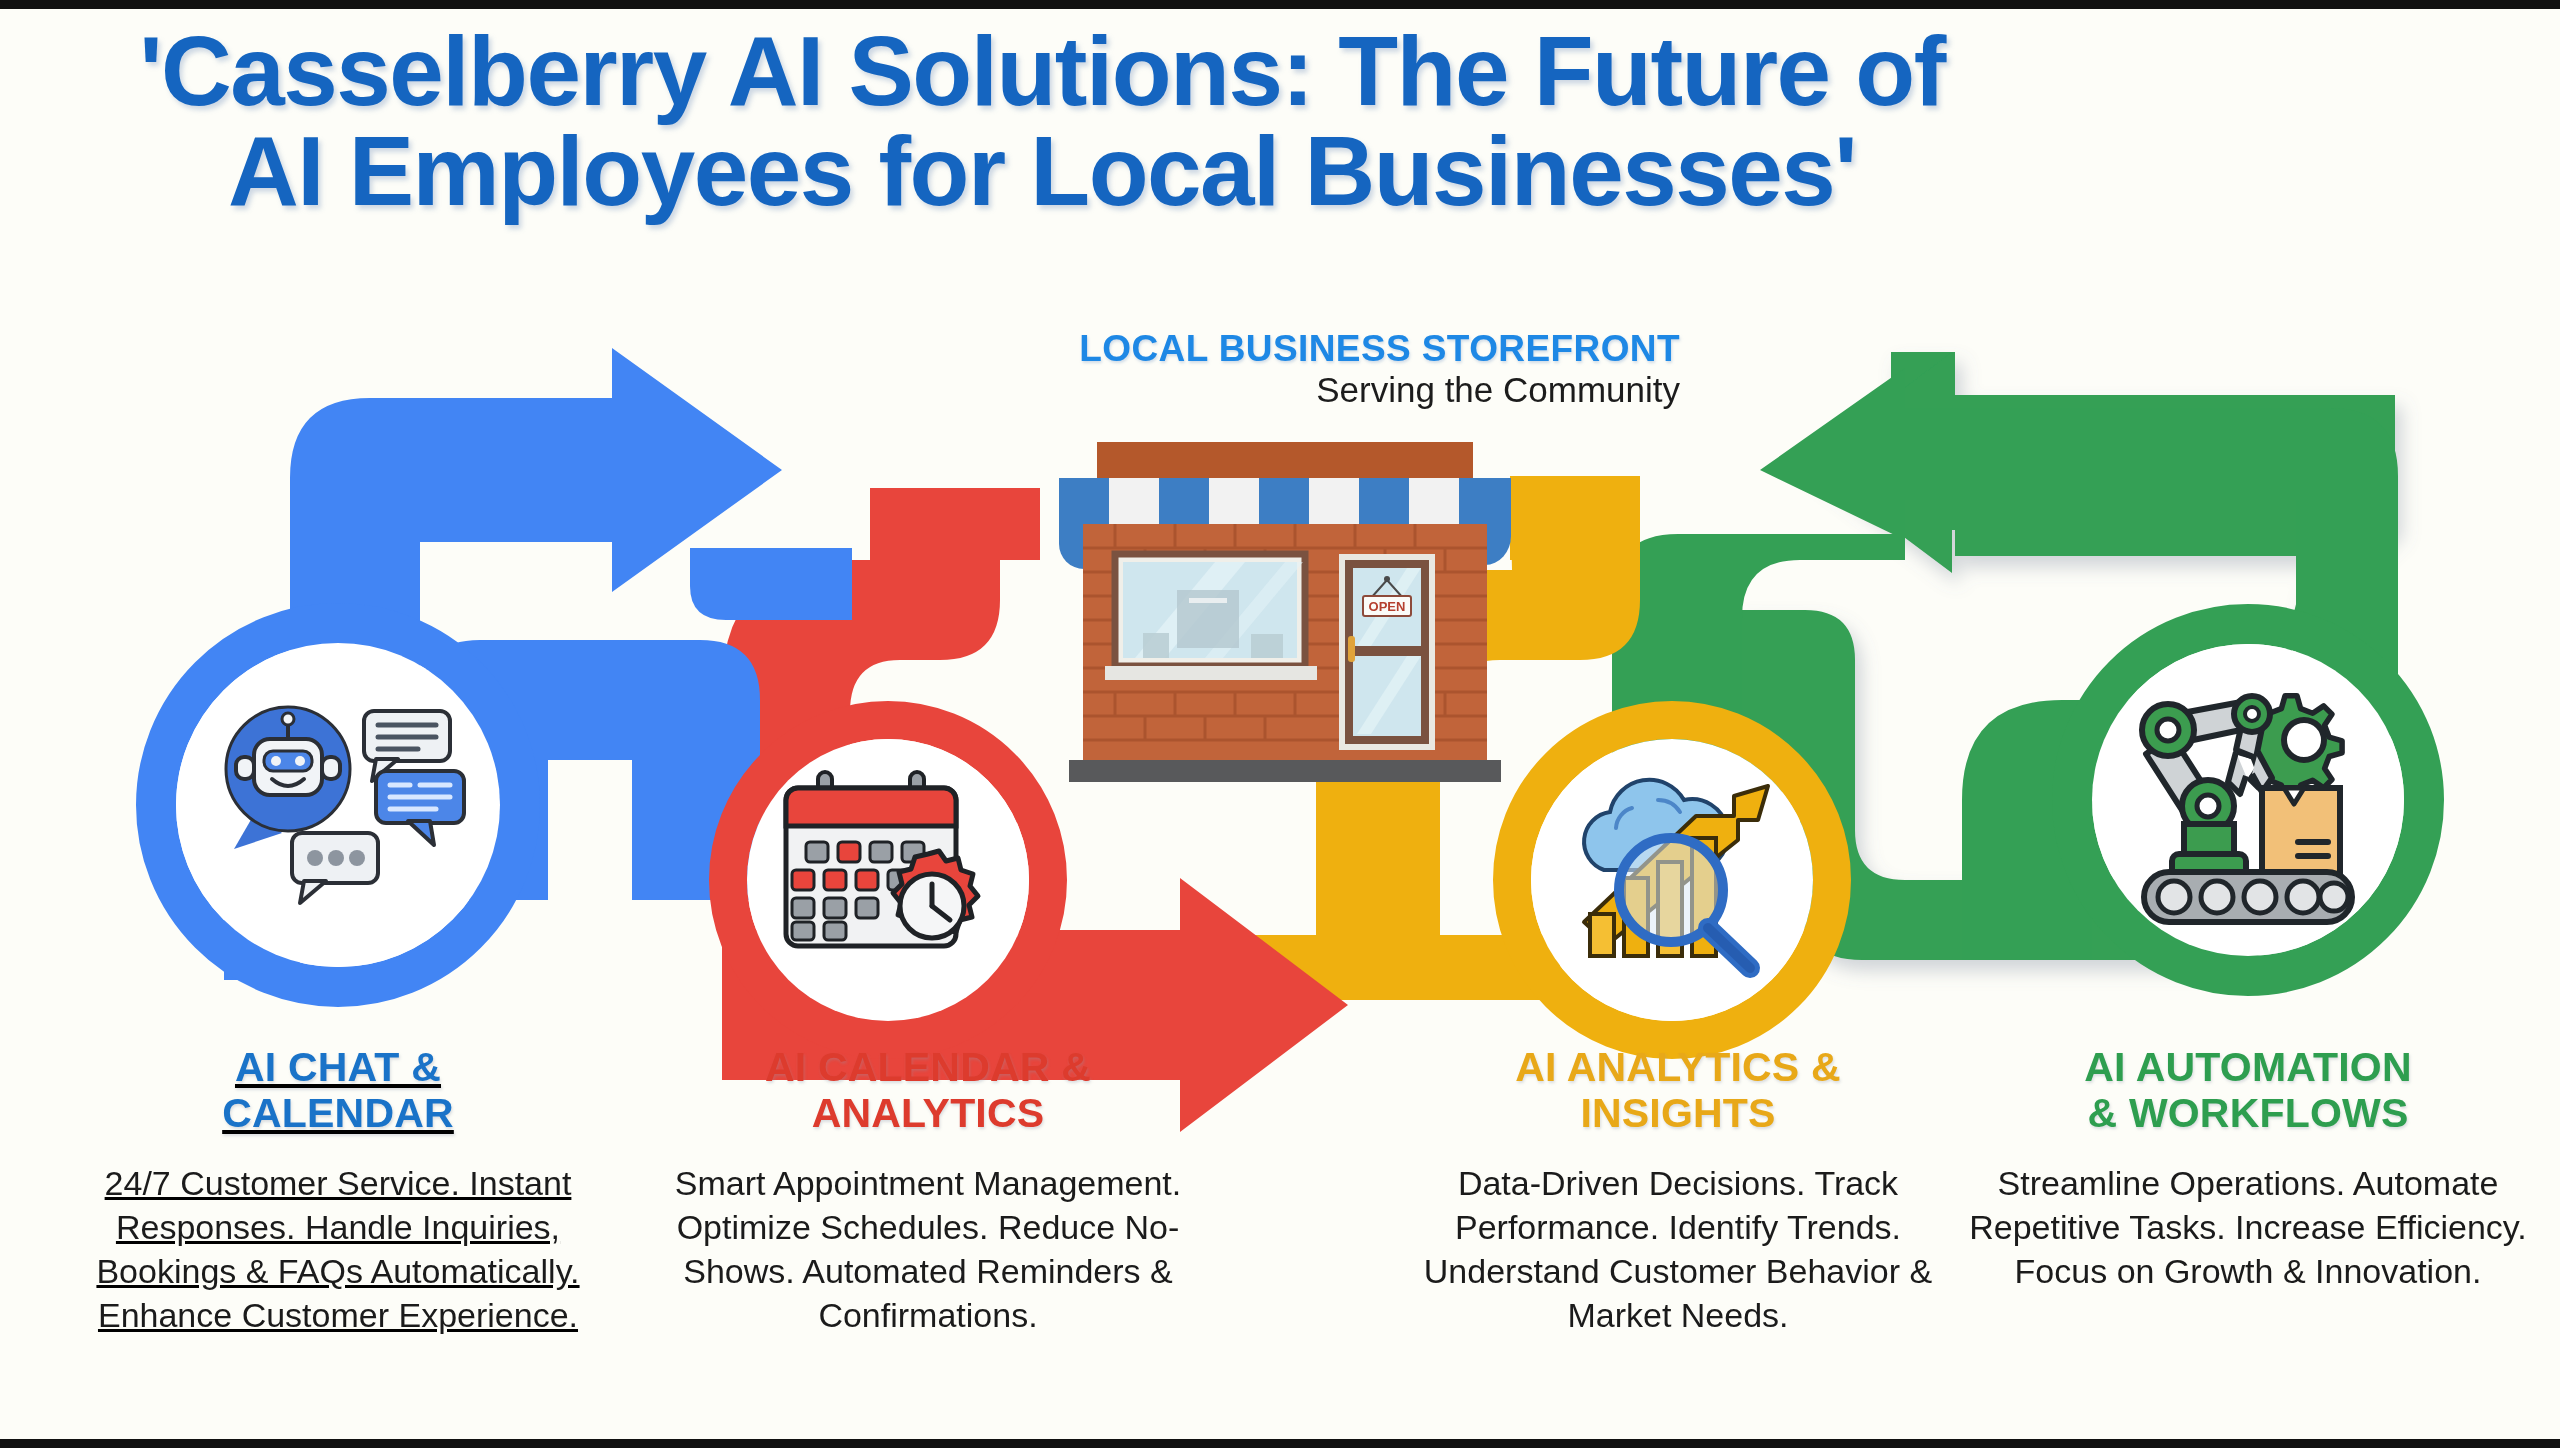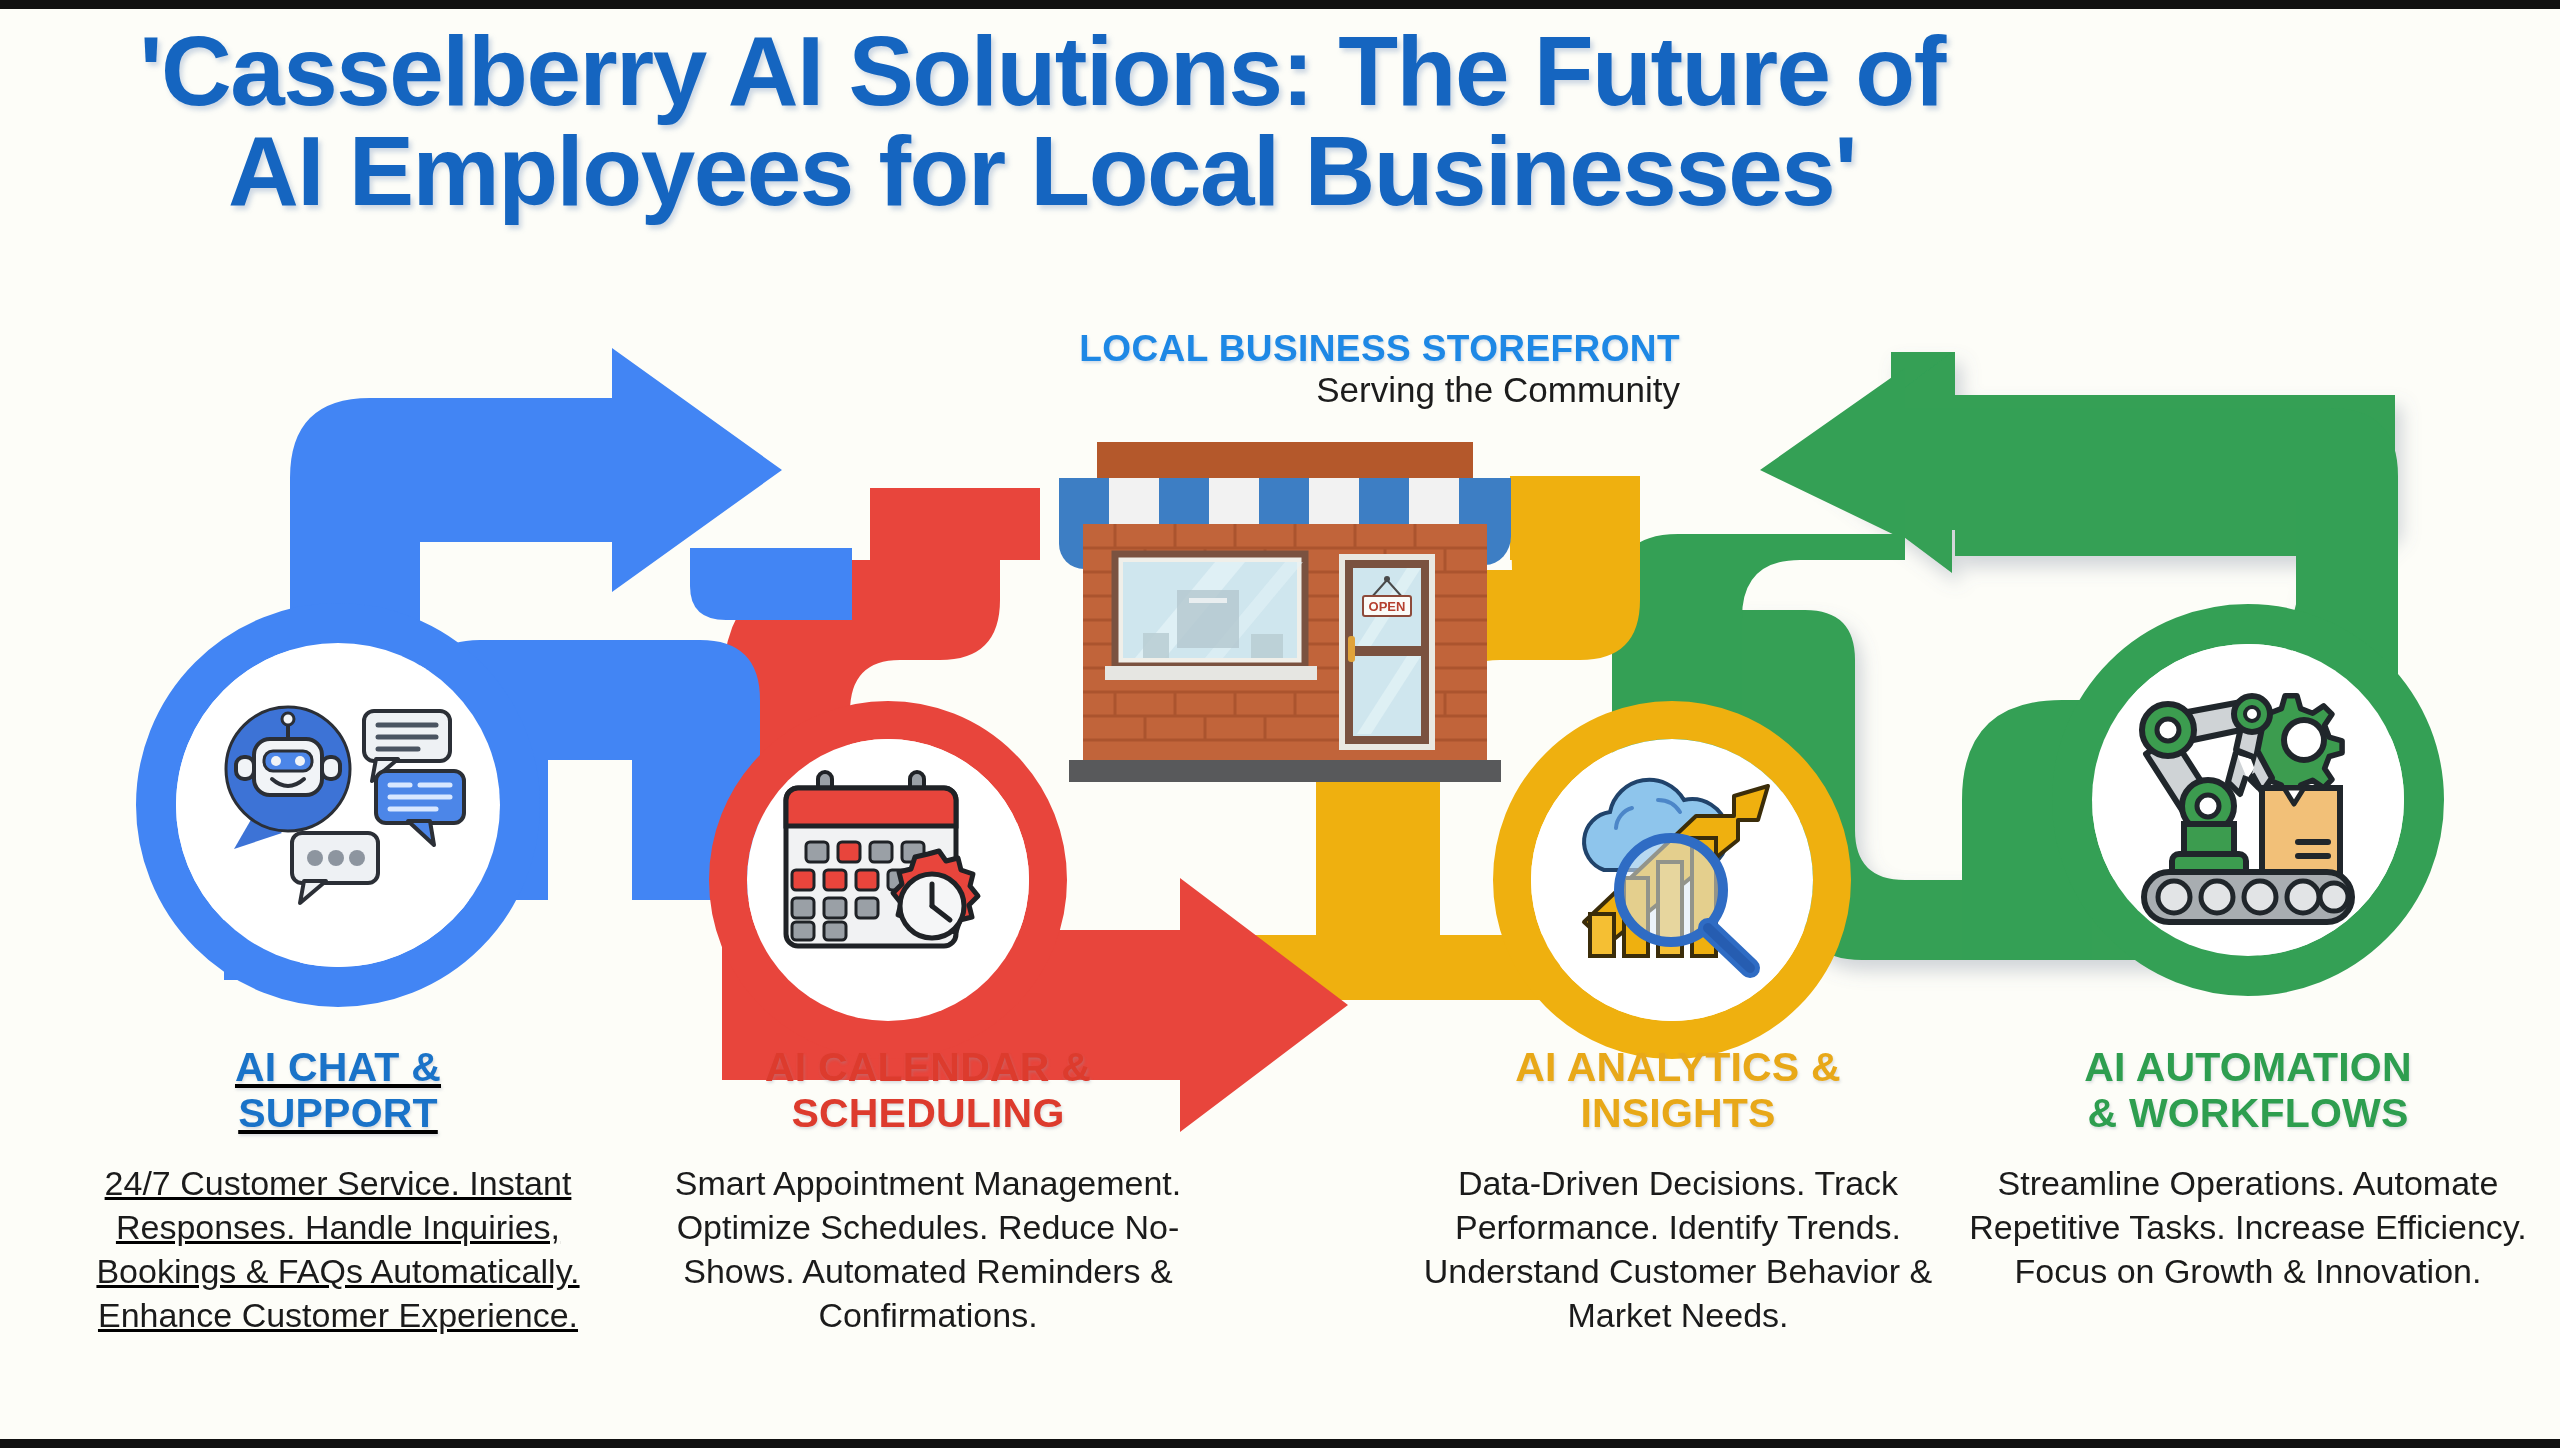--- a/index.html
+++ b/index.html
@@ -483,29 +483,29 @@
         <circle cx="148" cy="233" r="16" fill="#e2e4e6" stroke="#20262b" stroke-width="5"></circle>
         <circle cx="191" cy="233" r="16" fill="#e2e4e6" stroke="#20262b" stroke-width="5"></circle>
         <circle cx="222" cy="233" r="14" fill="#e2e4e6" stroke="#20262b" stroke-width="5"></circle>
       </g>
     </svg>
   </div>
 
   <div class="col" style="left:58px;top:1045px;width:560px;text-decoration:underline;">
     <div class="head c-blue">
       <span>AI CHAT &amp;</span><br>
-      <span>SUPPORT</span>
+      <span>CALENDAR</span>
     </div>
     <div class="body">24/7 Customer Service. Instant Responses. Handle Inquiries, Bookings &amp; FAQs Automatically. Enhance Customer Experience.</div>
   </div>
 
   <div class="col" style="left:648px;top:1045px;width:560px;">
     <div class="head c-red">
       <span>AI CALENDAR &amp;</span><br>
-      <span>SCHEDULING</span>
+      <span>ANALYTICS</span>
     </div>
     <div class="body">Smart Appointment Management. Optimize Schedules. Reduce No-Shows. Automated Reminders &amp; Confirmations.</div>
   </div>
 
   <div class="col" style="left:1398px;top:1045px;width:560px;">
     <div class="head c-yellow">
       <span>AI ANALYTICS &amp;</span><br>
       <span>INSIGHTS</span>
     </div>
     <div class="body">Data-Driven Decisions. Track Performance. Identify Trends. Understand Customer Behavior &amp; Market Needs.</div>

